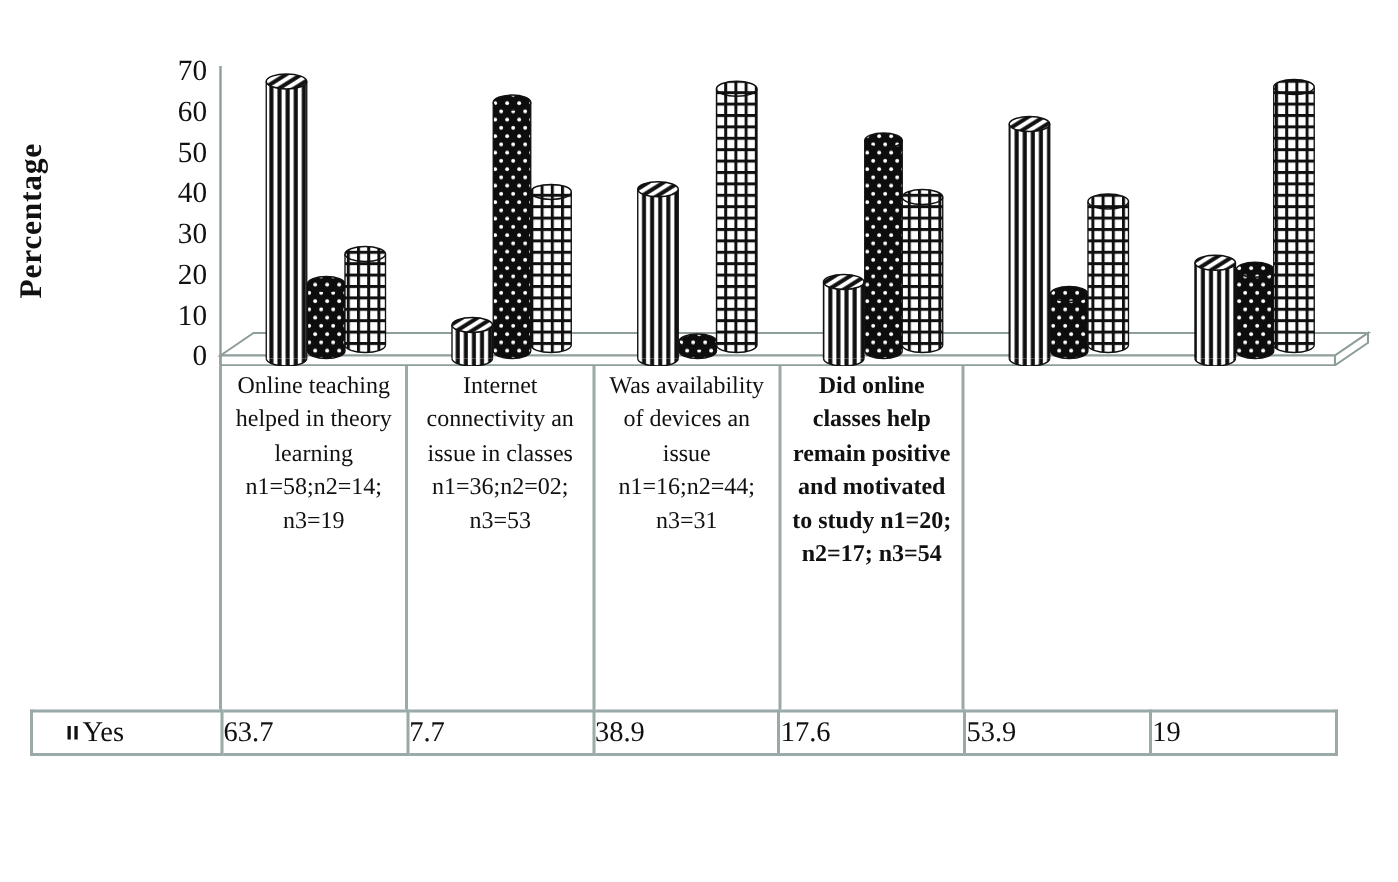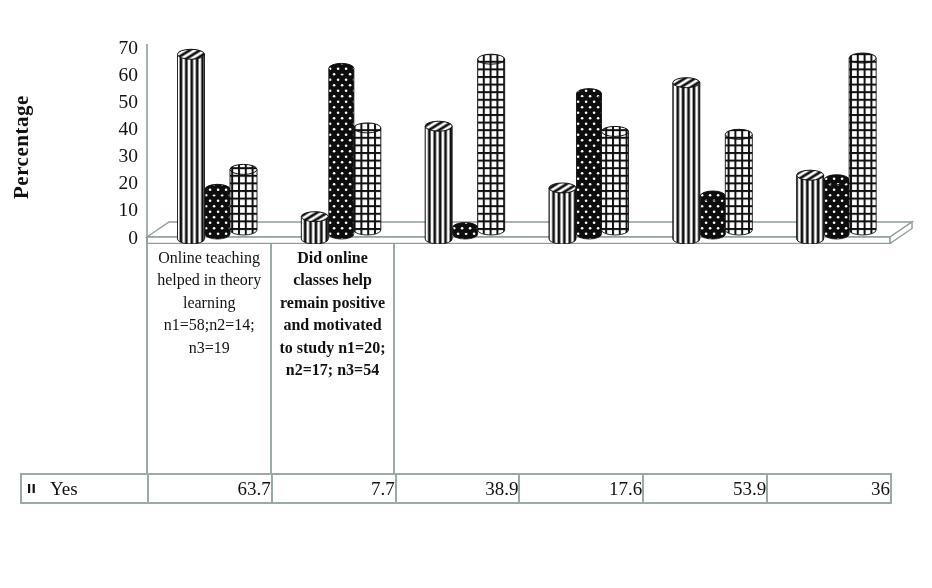--- a/index.html
+++ b/index.html
@@ -30,24 +30,24 @@
     padding:3px 3px 0 3px;text-align:center;
     font-size:16px;line-height:1.4;overflow-wrap:break-word;word-wrap:break-word;
   }
   .category-cell:last-child{border-right:2px solid var(--border);font-weight:bold;}
   .datatable{
     position:absolute;left:20px;top:473px;width:872px;
     border-collapse:collapse;table-layout:fixed;
   }
   .datatable td{
     border:2px solid var(--border);height:27px;padding:0;
-    font-size:19px;text-align:right;vertical-align:middle;
+    font-size:19px;text-align:left;vertical-align:middle;
   }
   .legend-cell{text-align:left !important;}
-  .legend-inner{display:flex;gap:12px;padding-left:3px;}
+  .legend-inner{display:flex;gap:0;padding-left:20px;}
   .swatch{display:inline-flex;align-items:center;}
 </style>
 </head>
 <body>
 
 <div class="figure">
 
   <div class="ylabel">Percentage</div>
 
   <svg id="chart-svg" width="932" height="244" viewBox="0 0 932 244" font-family="Liberation Serif, DejaVu Serif, serif">
@@ -206,20 +206,22 @@
         <rect x="849.15" y="58.03" width="27" height="171.97" fill="url(#patGrid)"></rect>
         <path d="M849.15,230 A13.5,5 0 0 0 876.15,230" fill="url(#patGrid)" stroke="#111111" stroke-width="0.9"></path>
         <line x1="849.15" y1="58.03" x2="849.15" y2="230" stroke="#111111" stroke-width="0.9"></line>
         <line x1="876.15" y1="58.03" x2="876.15" y2="230" stroke="#111111" stroke-width="0.9"></line>
         <ellipse cx="862.65" cy="58.03" rx="13.5" ry="5" fill="url(#patGrid)" stroke="#111111" stroke-width="1"></ellipse>
       </g>
     </svg>
 
   <div class="categories">
     <div class="category-cell">Online teaching helped in theory learning n1=58;n2=14;  n3=19</div>
+    <div class="category-cell">Internet connectivity an issue in classes n1=36;n2=02; n3=53</div>
+    <div class="category-cell">Was availability of devices an issue n1=16;n2=44; n3=31</div>
     <div class="category-cell">Did online classes help remain positive and motivated to study n1=20; n2=17; n3=54</div>
   </div>
 
   <table class="datatable">
     <colgroup>
       <col style="width:127px">
       <col>
         <col>
         <col>
         <col>
@@ -237,18 +239,18 @@
                 </svg>
             </span>
             <span>Yes</span>
           </span>
         </td>
         <td>63.7</td>
         <td>7.7</td>
         <td>38.9</td>
         <td>17.6</td>
         <td>53.9</td>
-        <td>36</td>
+        <td>19</td>
       </tr>
     </tbody>
   </table>
 
 </div>
 
 </body></html>

